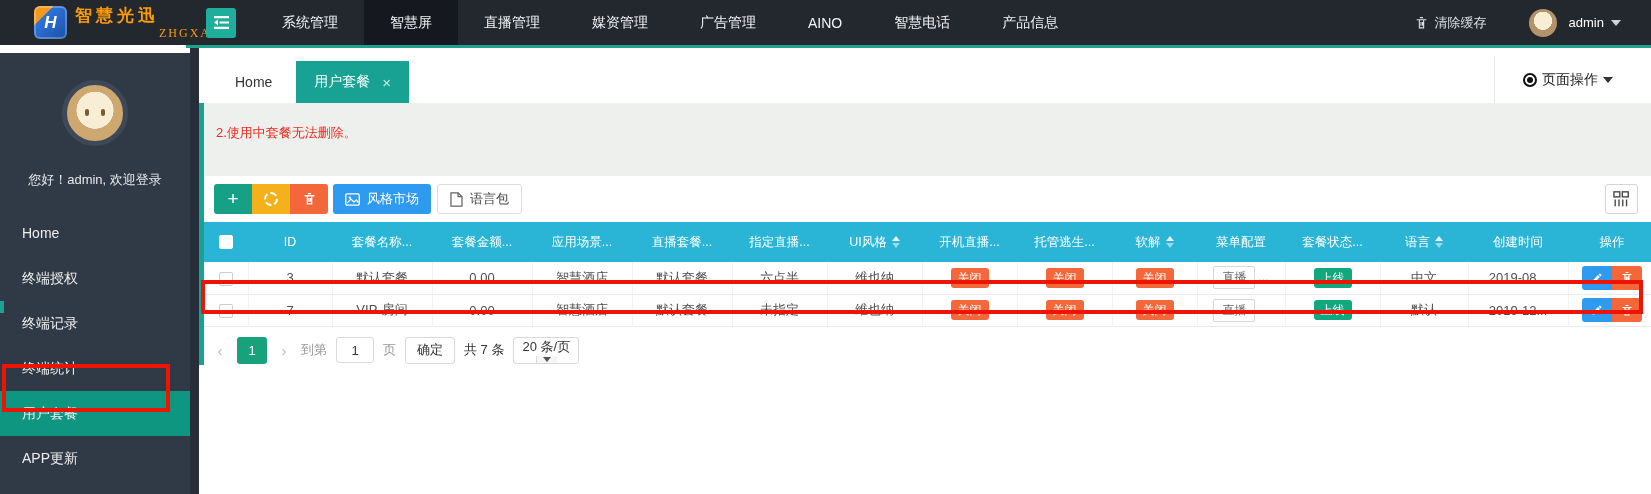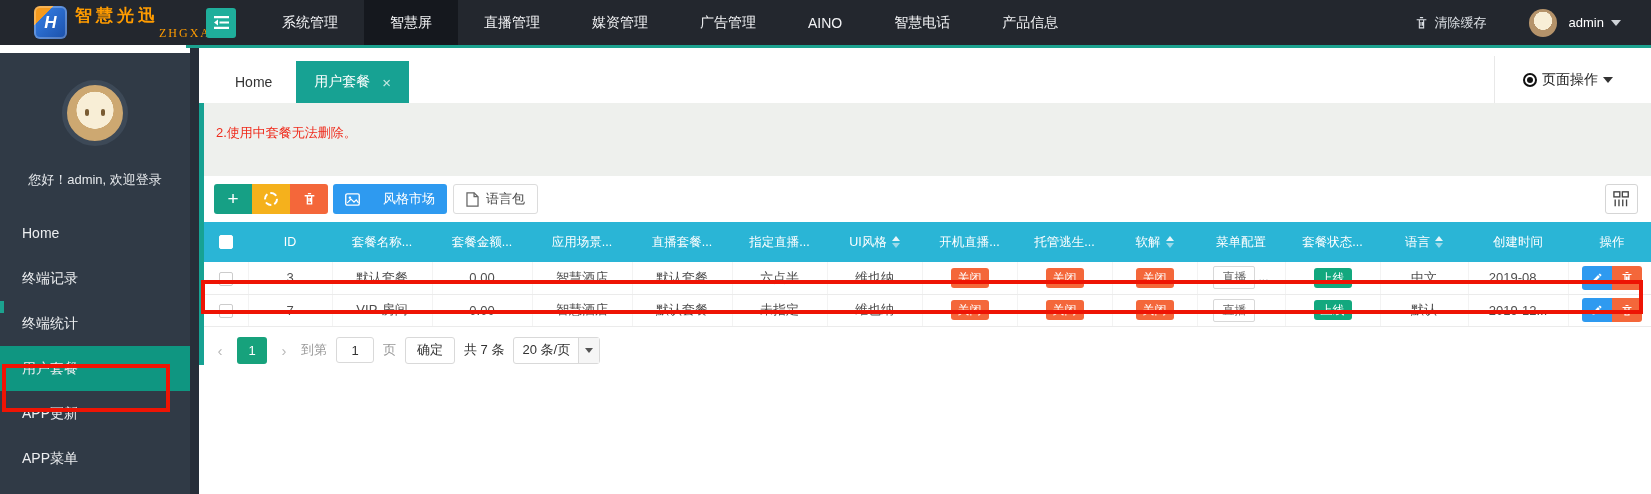--- a/index.html
+++ b/index.html
@@ -68,21 +68,21 @@
 
   .main-panel { border-left:5px solid #17a293; }
   .notice { height:73px; background:#eef0ed; padding:21px 0 0 12px; font-size:13px; color:#ef2c1d; }
 
   .toolbar { height:46px; position:relative; padding:8px 0 0 10px; display:flex; align-items:flex-start; }
   .tbtn { height:30px; display:flex; align-items:center; justify-content:center; cursor:pointer; border:none; }
   .tbtn-green { width:38px; background:#16a085; border-radius:3px 0 0 3px; color:#fff; font-size:19px; }
   .tbtn-yellow { width:38px; background:#f5b11c; }
   .dotted-circle { width:14px; height:14px; border:2px dashed #fff; border-radius:50%; display:inline-block; }
   .tbtn-red { width:38px; background:#f4673a; border-radius:0 3px 3px 0; color:#fff; }
-  .tbtn-market { background:#2e9af0; color:#fff; font-size:13px; padding:0 12px; margin-left:5px; border-radius:3px; gap:23px; }
+  .tbtn-market { background:#2e9af0; color:#fff; font-size:13px; padding:0 12px; margin-left:5px; border-radius:3px; gap:7px; }
   .tbtn-lang { background:#fff; border:1px solid #dcdcdc; color:#444; font-size:13px; padding:0 12px; margin-left:6px; border-radius:3px; gap:7px; }
   .cols-btn { position:absolute; right:13px; top:8px; width:33px; height:30px; border:1px solid #d5d5d5;
     border-radius:3px; background:#fff; display:flex; align-items:center; justify-content:center; cursor:pointer; }
 
   
   table { border-collapse:collapse; table-layout:fixed; width:1446px; }
   thead th { background:#2ab5d6; color:#fff; font-weight:normal; font-size:12.5px; height:40px;
     text-align:center; white-space:nowrap; overflow:hidden; }
   tbody td { height:32px; border-bottom:1px solid #ebebeb; border-right:1px solid #f3f3f3;
     font-size:13px; color:#4f4f4f; text-align:center; white-space:nowrap; overflow:hidden; }
@@ -110,21 +110,21 @@
   .pagination { display:flex; align-items:center; gap:9px; padding:9px 0 0 8px; height:38px; font-size:13px; }
   .pg-arrow { color:#b8b8b8; font-size:15px; width:16px; text-align:center; cursor:pointer; }
   .pg-current { width:30px; height:27px; background:#17a27c; color:#fff; display:flex; align-items:center;
     justify-content:center; border-radius:3px; cursor:pointer; }
   .goto-label { color:#999; }
   .goto-input { width:38px; height:26px; border:1px solid #d9d9d9; border-radius:3px; text-align:center;
     font-size:13px; color:#333; font-family:inherit; }
   .confirm-btn { height:27px; padding:0 11px; border:1px solid #d9d9d9; border-radius:3px; background:#fff;
     font-size:13px; color:#333; cursor:pointer; font-family:Liberation Sans, sans-serif; }
   .total { color:#333; }
-  .page-size { display:flex; align-items:center; border:1px solid #d9d9d9; border-radius:3px; height:27px; cursor:pointer; background:#fff; }
+  .page-size { display:flex; align-items:center; border:1px solid #d9d9d9; border-radius:3px; height:27px; cursor:pointer; background:#fff;flex-direction:column; }
   .page-size .ps-label { padding:0 8px; color:#333; }
   .ps-arrow-box { width:21px; height:100%; border-left:1px solid #d9d9d9; background:#f6f6f6;
     display:flex; align-items:center; justify-content:center; }
   .ps-arrow-box .caret-down { border-top-color:#555; border-left-width:4px; border-right-width:4px; border-top-width:5px; }
 </style>
 </head>
 <body>
 
 <div class="stage">
 
@@ -169,20 +169,21 @@
   <div class="navbar-underline"></div>
 
   <div class="sidebar">
     <div class="side-avatar">
       <span class="eye l"></span>
       <span class="eye r"></span>
     </div>
     <div class="greeting">您好！admin, 欢迎登录</div>
     <div class="side-menu">
       <div class="side-item">Home</div>
+      <div class="side-item">终端授权</div>
       <div class="side-item">终端记录</div>
       <div class="side-item">终端统计</div>
       <div class="side-item active">用户套餐</div>
       <div class="side-item">APP更新</div>
       <div class="side-item">APP菜单</div>
     </div>
     <div class="side-indicator"></div>
   </div>
   <div class="sidebar-gutter"></div>
 

